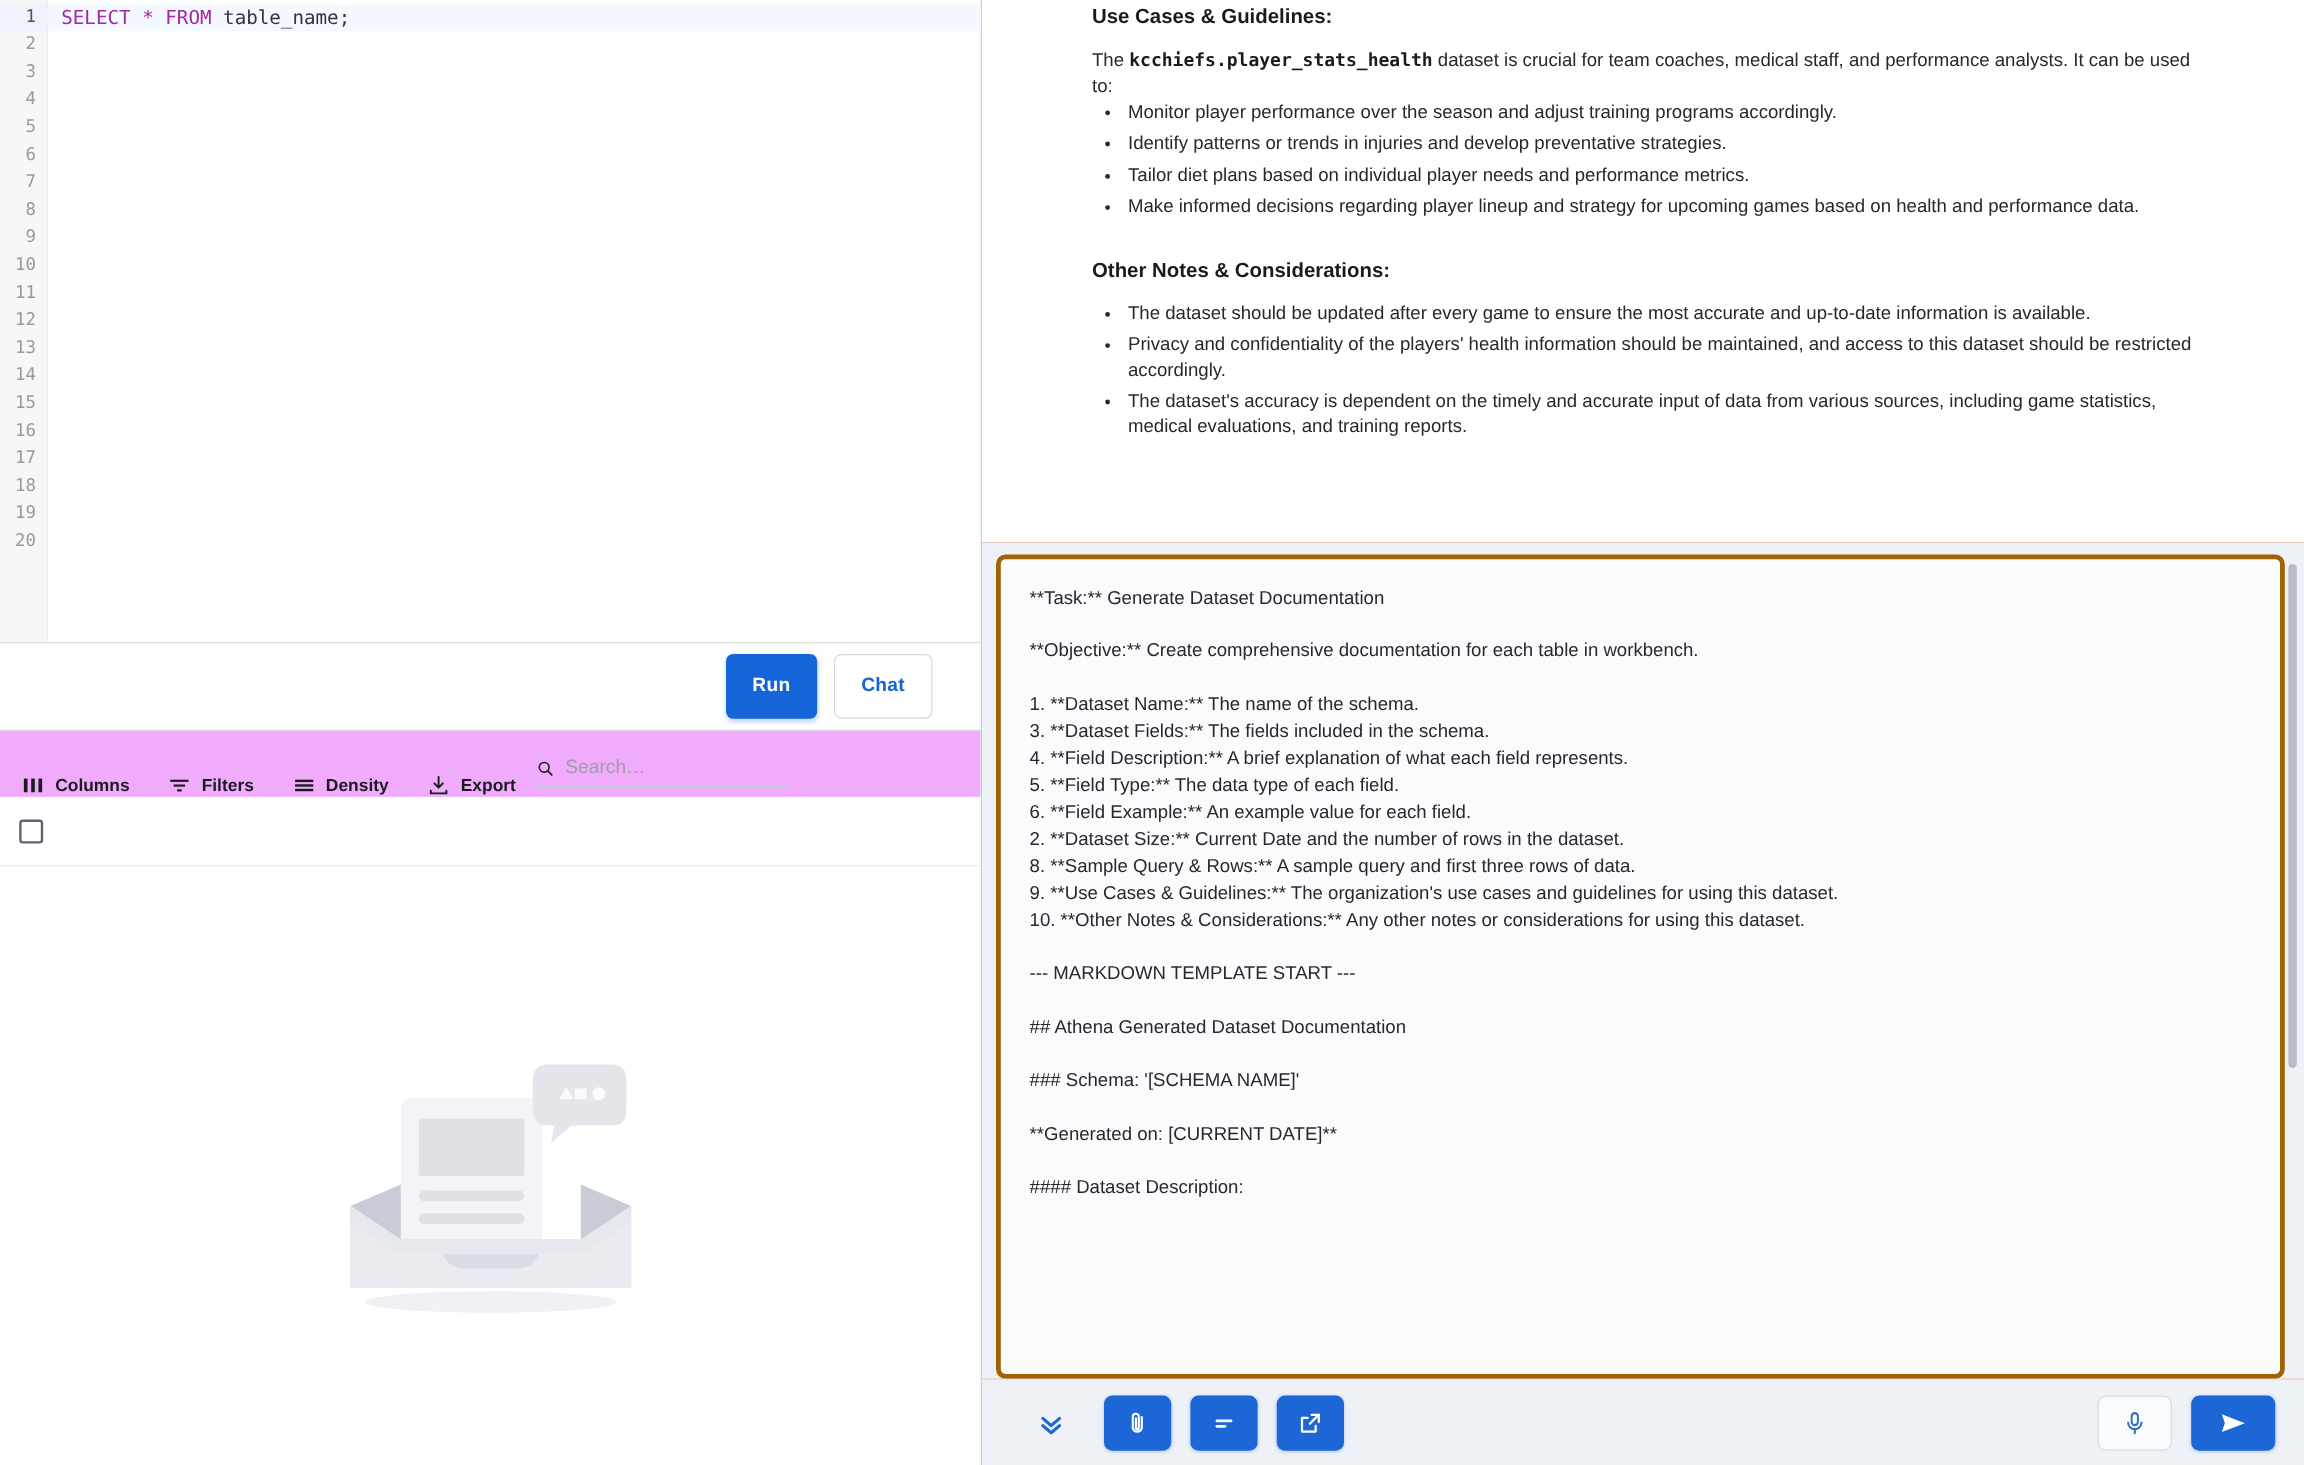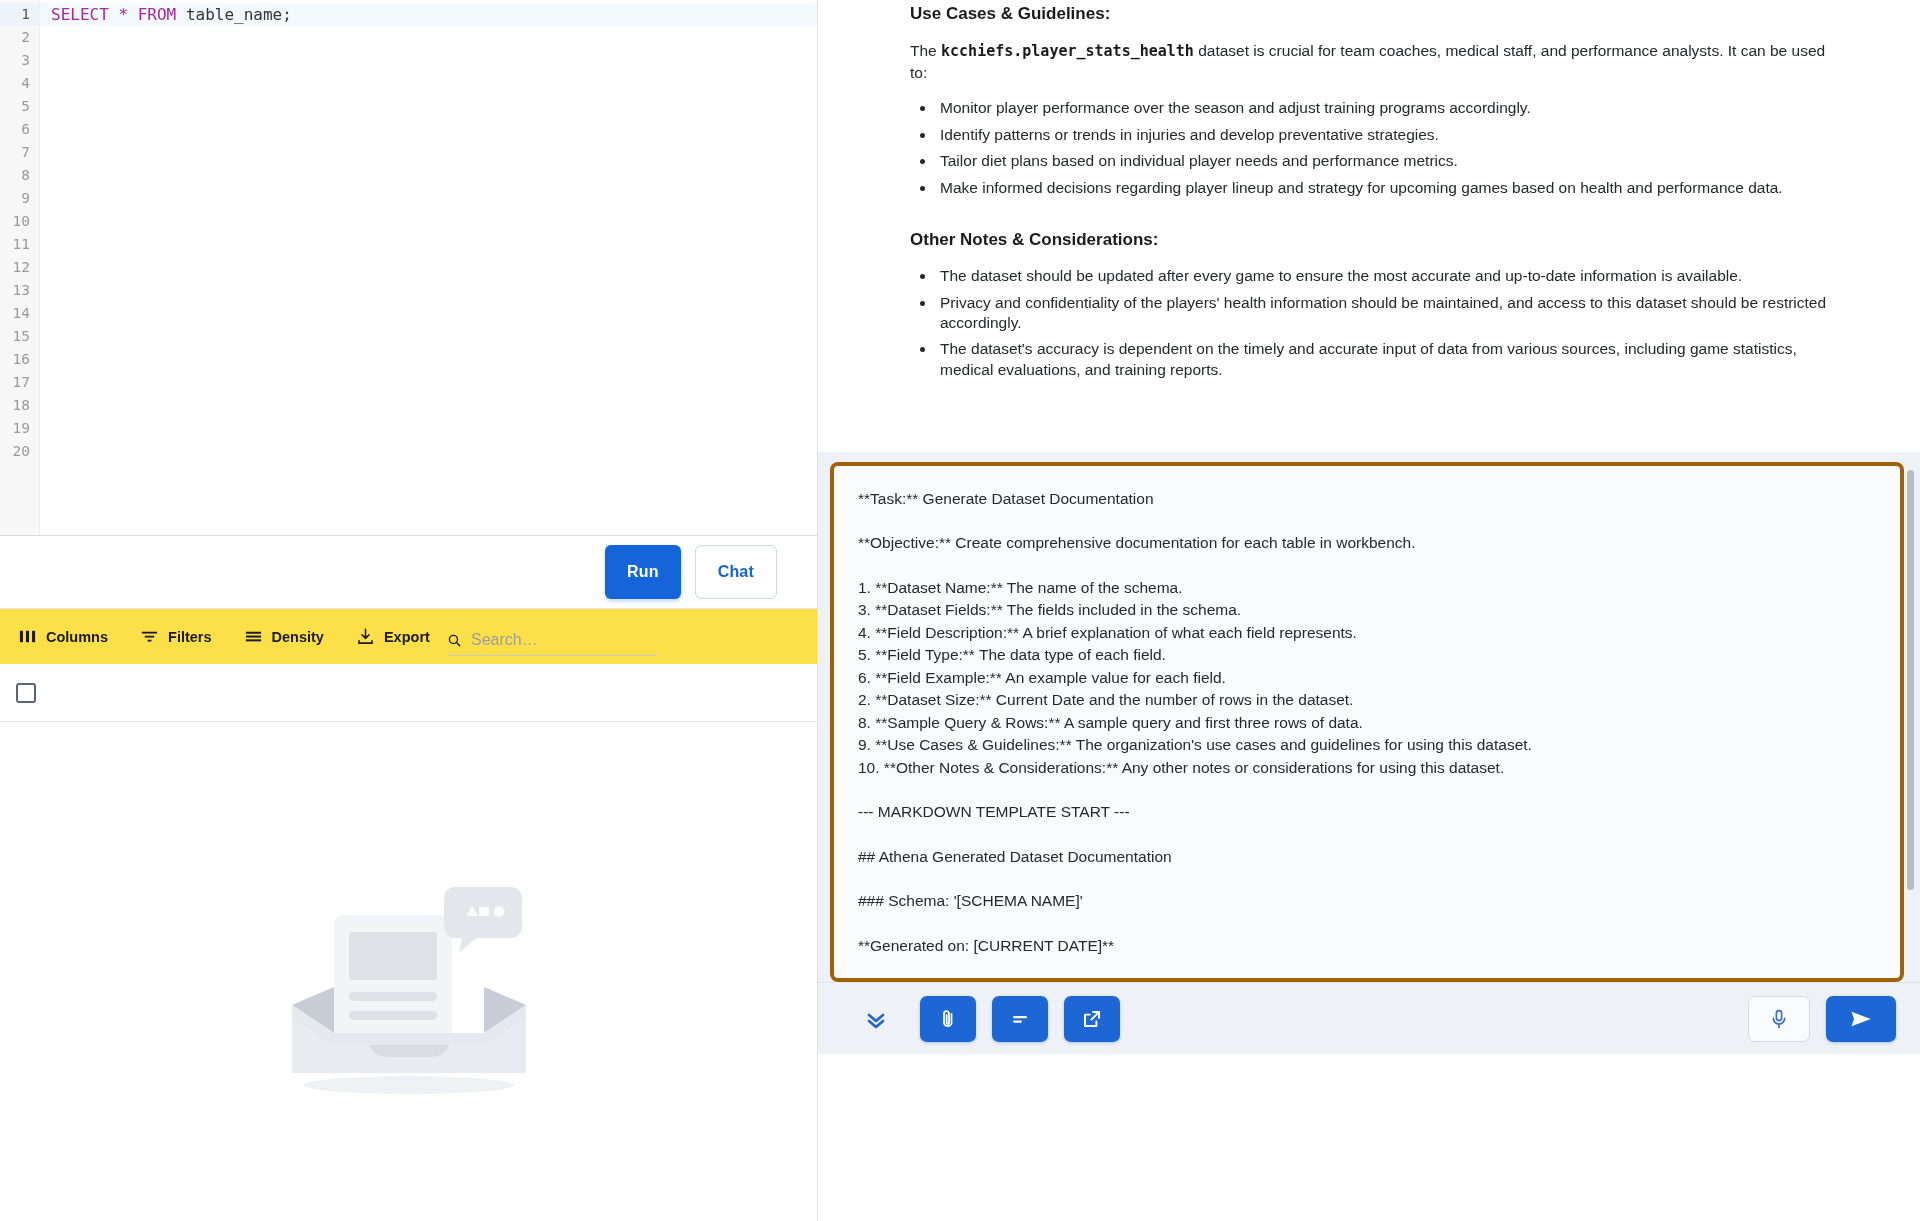--- a/index.html
+++ b/index.html
@@ -77,23 +77,23 @@
     box-shadow: 0 2px 4px rgba(21,101,216,.28);
   }
   .btn-outline {
     background: #fff; color: #1565d8;
     border: 1px solid #cfd8e3;
   }
 
   
   .grid-toolbar {
     height: 56px;
-    background: #fde047;
+    background: #f0abfc;
     border-top: 1px solid #e6e8eb;
-    display: flex; align-items: center;
+    display: flex; align-items: flex-end;
     padding: 0 18px;
     position: relative;
   }
   .tb-item {
     display: flex; align-items: center; gap: 9px;
     margin-right: 32px; cursor: pointer;
     color: #1b1b1f; font-size: 14.5px; font-weight: 600;
   }
   .tb-icon { width: 19px; height: 19px; display: block; }
   .search-box {
@@ -129,40 +129,40 @@
   
   .empty-state {
     flex: 1;
     display: flex; align-items: center; justify-content: center;
     background: #fff;
   }
   .empty-illustration { margin-top: 40px; }
 
   
   .right-panel {
-    width: 1102px; height: 1054px;
+    width: 1102px; height: 1221px;
     display: flex; flex-direction: column;
     background: #c2410c;
     position: relative;
   }
 
   
   .docs {
     height: 452px;
     overflow: hidden;
     padding: 0px 90px 0 92px;
     position: relative;
     background: #fff;
   }
   .docs h3 {
     font-size: 17px; font-weight: 700; color: #1b1b1f;
     margin-top: 4px; margin-bottom: 16px;
   }
   .docs h3.second { margin-top: 32px; }
-  .docs p { font-size: 15.5px; color: #26282c; line-height: 1.42; margin-bottom: 14px; }
+  .docs p { font-size: 15.5px; color: #26282c; line-height: 1.42; }
   .docs code {
     font-family: "DejaVu Sans Mono", monospace;
     font-size: 15px; font-weight: 700; color: #1b1b1f;
   }
   .docs ul { margin: 0 0 6px 26px; }
   .docs li {
     font-size: 15.5px; color: #26282c;
     line-height: 1.32; margin-bottom: 6px;
     padding-left: 4px;
   }

